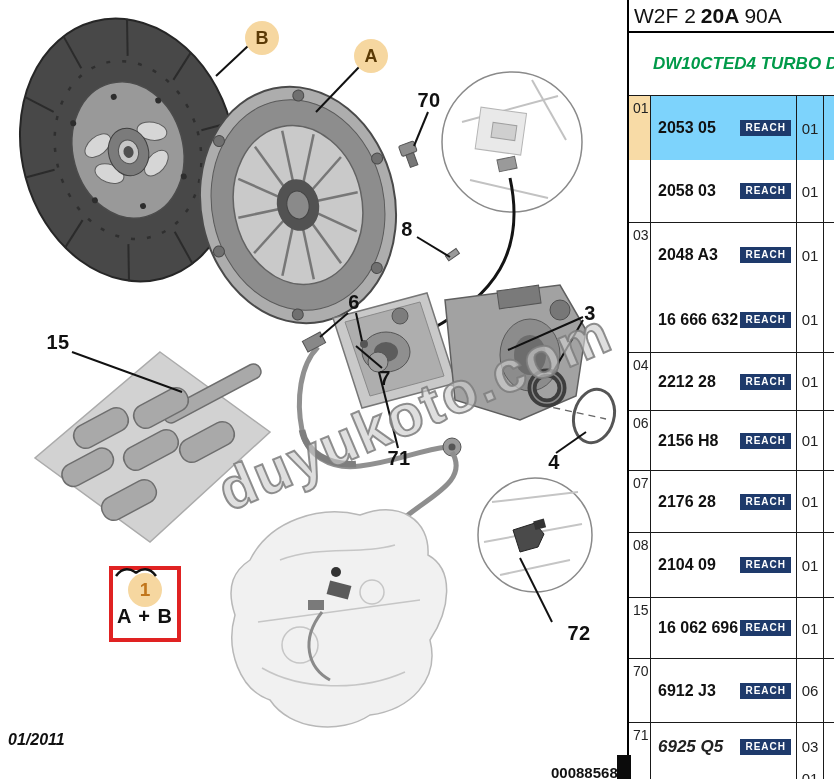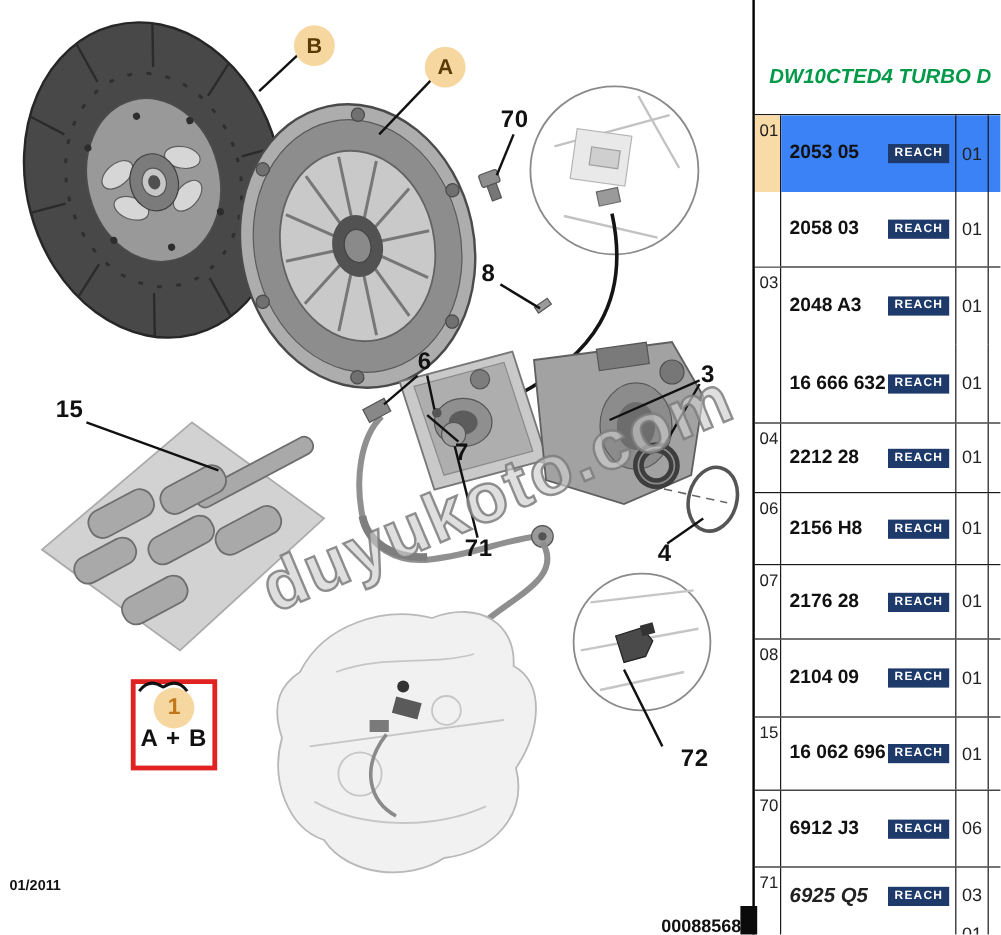--- a/index.html
+++ b/index.html
@@ -24,53 +24,53 @@
 
   #kit-box{position:absolute;left:109px;top:566px;width:72px;height:76px;
       border:4px solid #e02222;background:#fff;z-index:8;
       display:flex;flex-direction:column;align-items:center;box-sizing:border-box;}
   #kit-circle{margin-top:3px;width:34px;height:34px;border-radius:50%;background:#f6d7a0;
       display:flex;align-items:center;justify-content:center;
       font-weight:bold;font-size:19px;color:#c1761c;}
   #kit-brace{margin-top:-6px;}
   #kit-formula{font-weight:bold;font-size:20px;letter-spacing:1px;margin-top:-2px;}
 
-  #plate-date{position:absolute;left:8px;top:731px;font-weight:bold;font-size:12px;z-index:7;}
+  #plate-date{position:absolute;left:8px;top:731px;font-weight:bold;font-size:16px;z-index:7;font-style:italic;}
   #plate-number{position:absolute;left:551px;top:731px;font-weight:bold;font-size:15px;z-index:7;margin-top:33px;}
   #bottom-black-bar{position:absolute;left:617px;top:755px;width:14px;height:24px;background:#0b0b0b;z-index:9;}
 
   
   #panel{position:absolute;left:627px;top:0;width:207px;height:779px;background:#fff;
       border-left:2px solid #000;box-sizing:border-box;}
   #panel-title{position:absolute;left:0;top:0;right:0;height:33px;border-bottom:2px solid #000;
       box-sizing:border-box;display:flex;align-items:center;padding-left:5px;
       font-size:21px;white-space:nowrap;overflow:hidden;}
   #panel-title .b{font-weight:bold;margin:0 5px;}
   #engine-note{position:absolute;left:0;top:33px;right:0;height:62px;display:flex;align-items:center;
-      padding-left:12px;font-size:17px;font-style:italic;font-weight:bold;color:#009a49;
+      padding-left:24px;font-size:17px;font-style:italic;font-weight:bold;color:#009a49;
       white-space:nowrap;overflow:hidden;}
   #grid{position:absolute;left:0;top:95px;right:0;bottom:0;border-top:1px solid #1a1a1a;overflow:hidden;}
 
   .tgroup{display:flex;border-bottom:1px solid #1a1a1a;}
   .ref-cell{width:22px;border-right:1px solid #1a1a1a;font-size:14px;color:#222;
       padding:4px 0 0 4px;box-sizing:border-box;flex-shrink:0;}
   .parts-col{flex:1;display:flex;flex-direction:column;min-width:0;}
   .part-row{display:flex;}
   .pn-cell{flex:1;position:relative;border-right:1px solid #1a1a1a;min-width:0;}
   .pn{position:absolute;left:7px;top:50%;transform:translateY(-50%);
       font-weight:bold;font-size:16px;white-space:nowrap;}
   .pn.italic{font-style:italic;font-weight:bold;font-size:17px;color:#222;}
   .reach{position:absolute;right:5px;top:50%;transform:translateY(-50%);
       background:#1e3a6b;color:#fff;font-weight:bold;font-size:10px;
       letter-spacing:1px;padding:3px 5px;line-height:1;margin-left:44px;}
   .qty-cell{width:26px;border-right:1px solid #1a1a1a;display:flex;align-items:center;
       justify-content:center;font-size:15px;color:#222;flex-shrink:0;}
   .qty-cell.top{align-items:flex-start;}
   .desc-cell{width:10px;flex-shrink:0;}
-  .hl{background:#3b82f6;}
+  .hl{background:#7dd3fc;}
   .ref-hl{background:linear-gradient(to bottom,#f8dba6 0 64px,#ffffff 64px);}
 </style>
 </head>
 <body>
 
 <div id="app">
 
   <div id="diagram">
     <svg width="620" height="779" viewBox="0 0 620 779">
 
@@ -253,20 +253,25 @@
       <div id="kit-formula">A + B</div>
     </div>
 
     <div id="plate-date">01/2011</div>
     <div id="plate-number">00088568</div>
   </div>
 
   <div id="bottom-black-bar"></div>
 
   <div id="panel">
+    <div id="panel-title">
+      <span>W2F 2</span>
+      <span class="b">20A</span>
+      <span>90A</span>
+    </div>
     <div id="engine-note">DW10CTED4 TURBO D</div>
 
     <div id="grid">
 
       <div class="tgroup">
         <div class="ref-cell ref-hl">01</div>
         <div class="parts-col">
           <div class="part-row hl" style="height:64px">
             <div class="pn-cell">
                 <span class="pn">2053 05</span>

